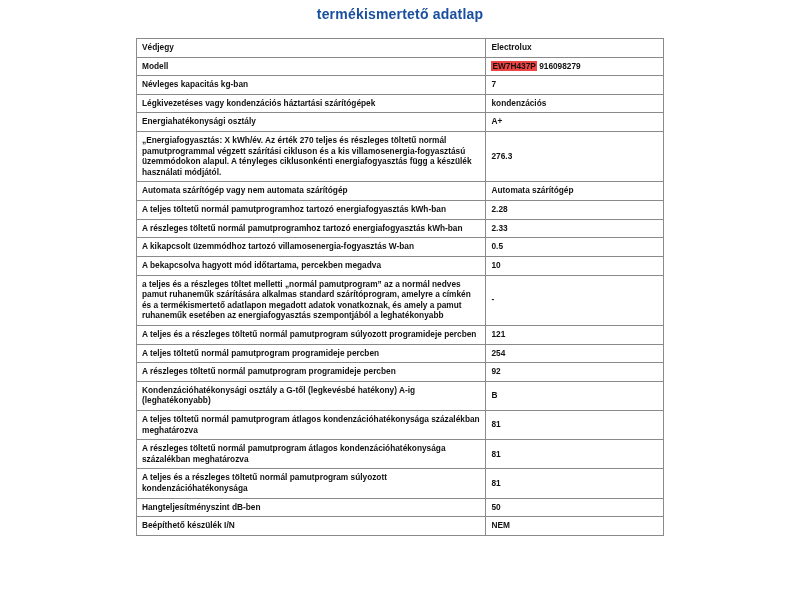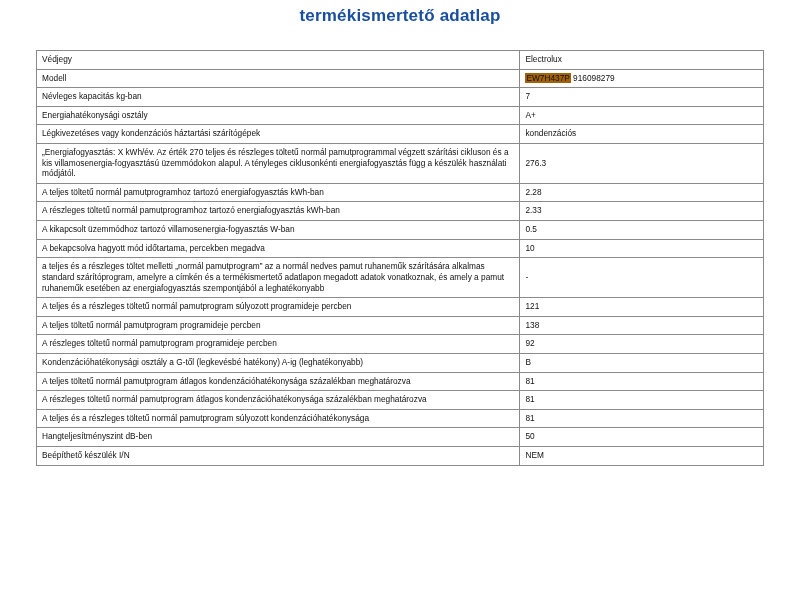--- a/index.html
+++ b/index.html
@@ -13,29 +13,30 @@
   .page {
     position: relative;
     width: 800px;
     height: 600px;
     background: #ffffff;
     box-sizing: border-box;
   }
   .doc-title {
     text-align: center;
     color: #1a4fa0;
-    font-size: 17px;
+    font-size: 14px;
     font-weight: bold;
     padding-top: 6px;
     padding-bottom: 8px;
     letter-spacing: 0.2px;
   }
   .table-wrap {
-    margin: 16px auto;
-    width: 728px;
+    margin: 8px auto;
+    width: 528px;
+    font-weight: bold;
   }
   table.spec {
     width: 100%;
     border-collapse: collapse;
     table-layout: fixed;
     font-size: 8.3px;
     color: #111111;
   }
   table.spec td {
     border: 1px solid #8a8a8a;
@@ -44,21 +45,21 @@
     line-height: 1.28;
     word-wrap: break-word;
   }
   td.label {
     width: 67%;
   }
   td.value {
     width: 33%;
   }
   .highlight {
-    background: #a16207;
+    background: #ef4444;
     display: inline;
     padding: 0 1px;
   }
 </style>
 </head>
 <body>
 
 <div class="page">
 
   <div class="doc-title">termékismertető adatlap</div>
@@ -72,30 +73,34 @@
           </tr>
           <tr>
             <td class="label">Modell</td>
             <td class="value"><span class="highlight">EW7H437P</span><span> 916098279</span></td>
           </tr>
           <tr>
             <td class="label">Névleges kapacitás kg-ban</td>
             <td class="value">7</td>
           </tr>
           <tr>
+            <td class="label">Légkivezetéses vagy kondenzációs háztartási szárítógépek</td>
+            <td class="value">kondenzációs</td>
+          </tr>
+          <tr>
             <td class="label">Energiahatékonysági osztály</td>
             <td class="value">A+</td>
           </tr>
           <tr>
-            <td class="label">Légkivezetéses vagy kondenzációs háztartási szárítógépek</td>
-            <td class="value">kondenzációs</td>
+            <td class="label">„Energiafogyasztás: X kWh/év. Az érték 270 teljes és részleges töltetű normál pamutprogrammal végzett szárítási cikluson és a kis villamosenergia-fogyasztású üzemmódokon alapul. A tényleges ciklusonkénti energiafogyasztás függ a készülék használati módjától.</td>
+            <td class="value">276.3</td>
           </tr>
           <tr>
-            <td class="label">„Energiafogyasztás: X kWh/év. Az érték 270 teljes és részleges töltetű normál pamutprogrammal végzett szárítási cikluson és a kis villamosenergia-fogyasztású üzemmódokon alapul. A tényleges ciklusonkénti energiafogyasztás függ a készülék használati módjától.</td>
-            <td class="value">276.3</td>
+            <td class="label">Automata szárítógép vagy nem automata szárítógép</td>
+            <td class="value">Automata szárítógép</td>
           </tr>
           <tr>
             <td class="label">A teljes töltetű normál pamutprogramhoz tartozó energiafogyasztás kWh-ban</td>
             <td class="value">2.28</td>
           </tr>
           <tr>
             <td class="label">A részleges töltetű normál pamutprogramhoz tartozó energiafogyasztás kWh-ban</td>
             <td class="value">2.33</td>
           </tr>
           <tr>
@@ -109,21 +114,21 @@
           <tr>
             <td class="label">a teljes és a részleges töltet melletti „normál pamutprogram” az a normál nedves pamut ruhaneműk szárítására alkalmas standard szárítóprogram, amelyre a címkén és a termékismertető adatlapon megadott adatok vonatkoznak, és amely a pamut ruhaneműk esetében az energiafogyasztás szempontjából a leghatékonyabb</td>
             <td class="value">-</td>
           </tr>
           <tr>
             <td class="label">A teljes és a részleges töltetű normál pamutprogram súlyozott programideje percben</td>
             <td class="value">121</td>
           </tr>
           <tr>
             <td class="label">A teljes töltetű normál pamutprogram programideje percben</td>
-            <td class="value">138</td>
+            <td class="value">254</td>
           </tr>
           <tr>
             <td class="label">A részleges töltetű normál pamutprogram programideje percben</td>
             <td class="value">92</td>
           </tr>
           <tr>
             <td class="label">Kondenzációhatékonysági osztály a G-től (legkevésbé hatékony) A-ig (leghatékonyabb)</td>
             <td class="value">B</td>
           </tr>
           <tr>

